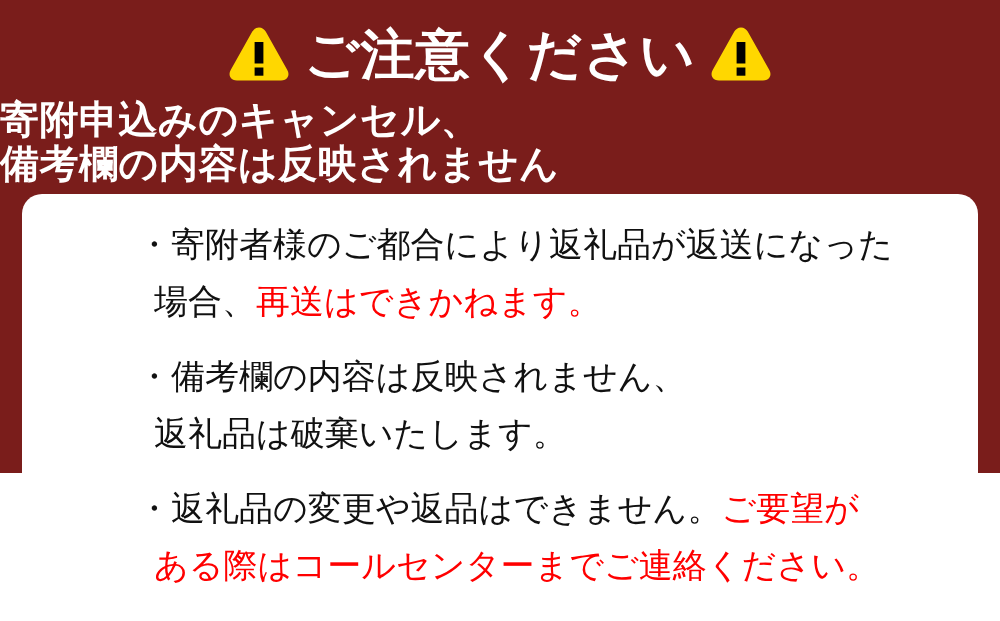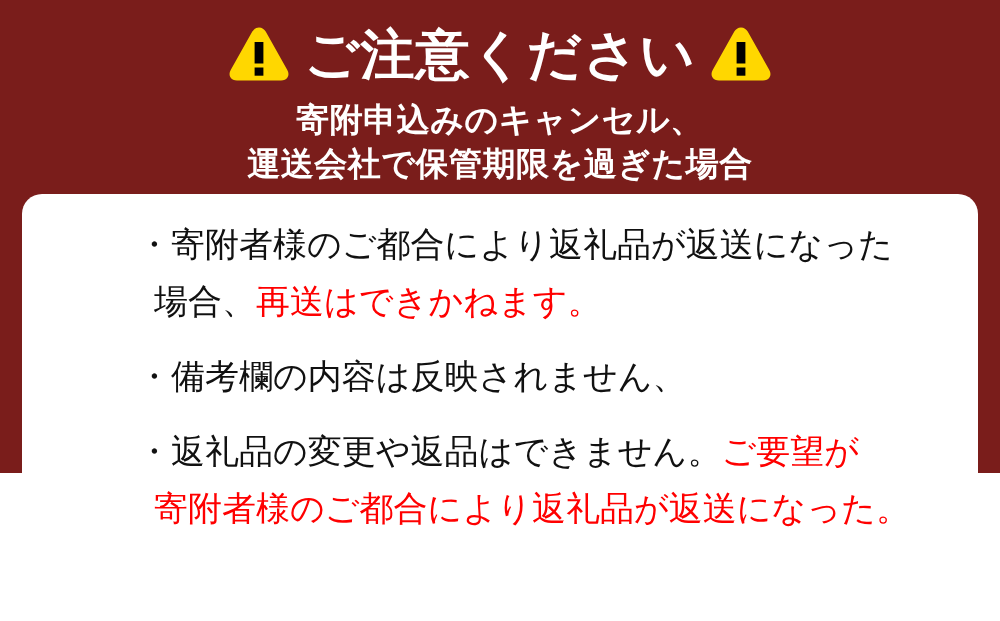--- a/index.html
+++ b/index.html
@@ -57,23 +57,22 @@
     line-height: 1;
     letter-spacing: 1px;
     white-space: nowrap;
   }
 
   #subtitle {
     position: absolute;
     left: 0;
     top: 98px;
     width: 1000px;
-    text-align: center;
     color: #FFFFFF;
-    font-size: 33px;
+    font-size: 39px;
     font-weight: bold;
     line-height: 44px;
     letter-spacing: 0.5px;
   }
   .subtitle-line { display: block; white-space: nowrap; }
 
   
   #card {
     position: absolute;
     left: 22px;
@@ -133,34 +132,35 @@
       <svg class="warn-icon" viewBox="0 0 62 58" aria-hidden="true">
         <path d="M31 2.5 C34 2.5 36.3 4.2 37.7 6.6 L59.3 44.9 C60.7 47.4 60.9 50 59.6 52.2 C58.3 54.4 55.8 55.4 53 55.4 L9 55.4 C6.2 55.4 3.7 54.4 2.4 52.2 C1.1 50 1.3 47.4 2.7 44.9 L24.3 6.6 C25.7 4.2 28 2.5 31 2.5 Z" fill="#FFD700"></path>
         <rect x="26.6" y="17" width="8.8" height="21.5" fill="#000000"></rect>
         <rect x="26.6" y="42.5" width="8.8" height="8.2" fill="#000000"></rect>
       </svg>
 
     </div>
 
     <div id="subtitle">
       <span class="subtitle-line">寄附申込みのキャンセル、</span>
-      <span class="subtitle-line">運送会社で保管期限を過ぎた場合</span>
+      <span class="subtitle-line">備考欄の内容は反映されません</span>
     </div>
 
   </div>
 
   <div id="card">
     <div id="notice-list">
         <div class="notice-item">
           <span class="notice-line"><span class="bullet">・</span><span>寄附者様のご都合により返礼品が返送になった</span></span>
           <span class="notice-line indent"><span>場合、</span><span class="em-red">再送はできかねます。</span></span>
         </div>
         <div class="notice-item">
           <span class="notice-line"><span class="bullet">・</span><span>備考欄の内容は反映されません、</span></span>
+          <span class="notice-line indent"><span>返礼品は破棄いたします。</span></span>
         </div>
         <div class="notice-item">
           <span class="notice-line"><span class="bullet">・</span><span>返礼品の変更や返品はできません。</span><span class="em-red">ご要望が</span></span>
-          <span class="notice-line indent"><span class="em-red">寄附者様のご都合により返礼品が返送になった。</span></span>
+          <span class="notice-line indent"><span class="em-red">ある際はコールセンターまでご連絡ください。</span></span>
         </div>
       </div>
   </div>
 
 </div>
 
 </body></html>

